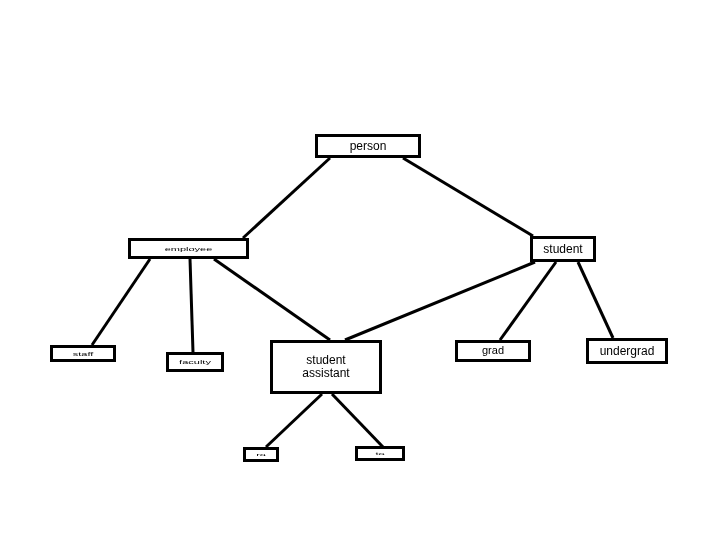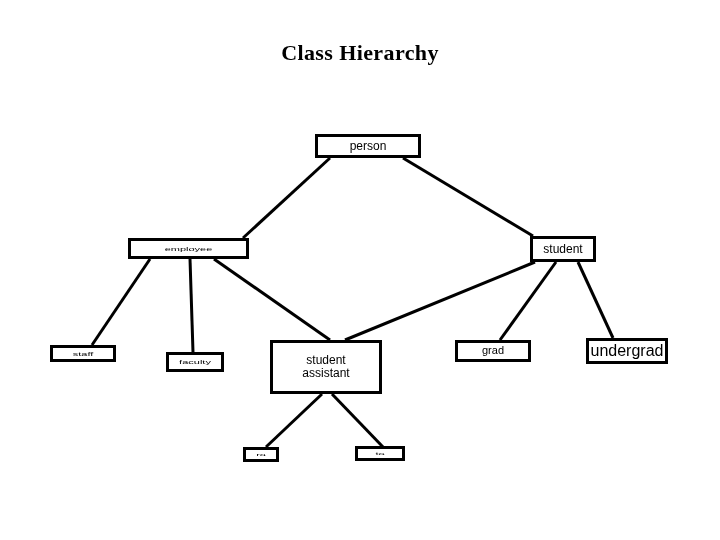--- a/index.html
+++ b/index.html
@@ -63,21 +63,20 @@
     transform: scaleY(0.30);
     transform-origin: center center;
     letter-spacing: -0.2px;
   }
 </style>
 </head>
 <body>
 
 <div id="canvas">
 
-  <div class="diagram-title">Class Hierarchy</div>
 
   <svg id="edge-layer" viewBox="0 0 720 540" width="720" height="540">
       <line x1="330" y1="158" x2="243" y2="238" stroke="#000000" stroke-width="3" stroke-linecap="butt"></line>
       <line x1="403" y1="158" x2="533" y2="236" stroke="#000000" stroke-width="3" stroke-linecap="butt"></line>
       <line x1="150" y1="259" x2="92" y2="345" stroke="#000000" stroke-width="3" stroke-linecap="butt"></line>
       <line x1="190" y1="259" x2="193" y2="352" stroke="#000000" stroke-width="3" stroke-linecap="butt"></line>
       <line x1="214" y1="259" x2="330" y2="340" stroke="#000000" stroke-width="3" stroke-linecap="butt"></line>
       <line x1="535" y1="262" x2="345" y2="340" stroke="#000000" stroke-width="3" stroke-linecap="butt"></line>
       <line x1="556" y1="262" x2="500" y2="340" stroke="#000000" stroke-width="3" stroke-linecap="butt"></line>
       <line x1="578" y1="262" x2="613" y2="338" stroke="#000000" stroke-width="3" stroke-linecap="butt"></line>
@@ -101,21 +100,21 @@
       <div class="node squash" style="left: 166px; top: 352px; width: 58px; height: 20px; font-size: 11px;">
         <span class="node-label">faculty</span>
       </div>
       <div class="node" style="left: 270px; top: 340px; width: 112px; height: 54px; font-size: 12px;">
         <span class="node-label">student
 assistant</span>
       </div>
       <div class="node" style="left: 455px; top: 340px; width: 76px; height: 22px; font-size: 11px;">
         <span class="node-label">grad</span>
       </div>
-      <div class="node" style="left: 586px; top: 338px; width: 82px; height: 26px; font-size: 16px;">
+      <div class="node" style="left: 586px; top: 338px; width: 82px; height: 26px; font-size: 12px;">
         <span class="node-label">undergrad</span>
       </div>
       <div class="node squash-hard" style="left: 243px; top: 447px; width: 36px; height: 15px; font-size: 11px;">
         <span class="node-label">ra</span>
       </div>
       <div class="node squash-hard" style="left: 355px; top: 446px; width: 50px; height: 15px; font-size: 11px;">
         <span class="node-label">ta</span>
       </div>
     </div>
 

